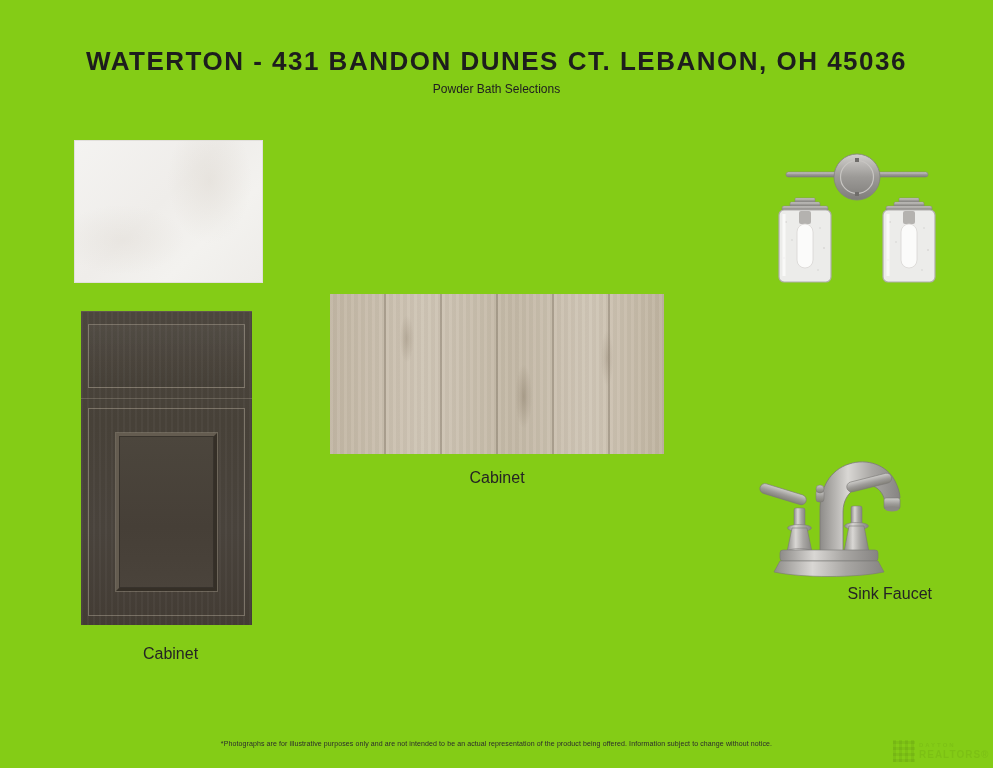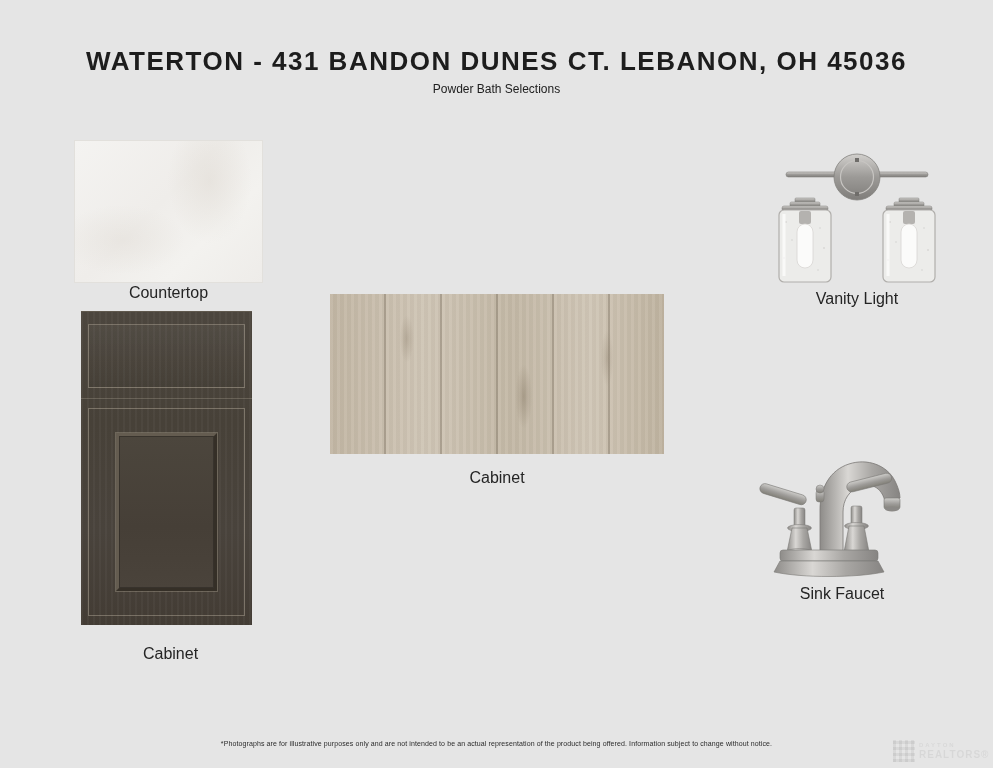--- a/index.html
+++ b/index.html
@@ -1,17 +1,17 @@
 <!DOCTYPE html>
 <html style="--text-primary: #1d1d1d; --label-text: #242424; --countertop-swatch: #f2f0ed; --cabinet-swatch: #4a443b; --flooring-swatch: #c8bdac; --metal-fixture: #a8a6a3;"><head>
 <meta charset="utf-8">
 <style>
   html,body{margin:0;padding:0;background:#fff;}
   .page{
-    position:relative;width:993px;height:768px;background:#e5e5e5;overflow:hidden;
+    position:relative;width:993px;height:768px;background:#84cc16;overflow:hidden;
     font-family:"Liberation Sans", sans-serif;color:var(--text-primary,#1d1d1d);
   }
   .page-title{
     position:absolute;top:46px;left:0;width:100%;text-align:center;
     font-size:26px;font-weight:700;letter-spacing:1.5px;color:var(--text-primary,#1d1d1d);
     margin:0;
   }
   .page-subtitle{
     position:absolute;top:82px;left:0;width:100%;text-align:center;
     font-size:12px;font-weight:400;color:#202020;margin:0;
@@ -99,21 +99,20 @@
 </style>
 </head>
 <body>
 
 <div class="page">
 
   <h1 class="page-title">WATERTON - 431 BANDON DUNES CT. LEBANON, OH 45036</h1>
   <h2 class="page-subtitle">Powder Bath Selections</h2>
 
   <div class="countertop-img"></div>
-  <div class="caption" style="left:74px;top:284px;width:189px;">Countertop</div>
 
   <div class="cabinet-img">
     <div class="cab-drawer"></div>
     <div class="cab-rail"></div>
     <div class="cab-door">
       <div class="cab-panel"></div>
     </div>
   </div>
   <div class="caption" style="left:85px;top:633px;width:171px;margin-top:12px;">Cabinet</div>
 
@@ -177,21 +176,20 @@
           <circle cx="156" cy="80" r="0.7"></circle>
             <circle cx="160" cy="102" r="0.8"></circle>
             <circle cx="154" cy="122" r="0.7"></circle>
         </g>
 
         <path d="M16,66 L16,128" stroke="#ffffff" stroke-width="3" opacity="0.7"></path>
         <path d="M120,66 L120,128" stroke="#ffffff" stroke-width="3" opacity="0.7"></path>
       </g>
     </svg>
   </div>
-  <div class="caption" style="left:768px;top:290px;width:178px;">Vanity Light</div>
 
   <div class="fixture sink-faucet-img">
     <svg width="180" height="133" viewBox="0 0 180 133">
       <defs>
         <linearGradient id="metF" x1="0" y1="0" x2="1" y2="0">
           <stop offset="0" stop-color="#8e8c89"></stop>
             <stop offset="0.35" stop-color="#d9d7d4"></stop>
             <stop offset="0.65" stop-color="#a9a7a4"></stop>
             <stop offset="1" stop-color="#868482"></stop>
         </linearGradient>
@@ -223,21 +221,21 @@
         <rect x="96" y="34" width="46" height="10" rx="5" transform="rotate(-14 100 44)" fill="url(#metFv)" stroke="#7b7976" stroke-width="0.6"></rect>
         <rect x="99" y="58" width="11" height="20" rx="2" fill="url(#metF)" stroke="#7b7976" stroke-width="0.5"></rect>
         <ellipse cx="104.5" cy="78" rx="12" ry="3.5" fill="url(#metF)" stroke="#7b7976" stroke-width="0.5"></ellipse>
         <path d="M92,104 L117,104 L112,78 L97,78 Z" fill="url(#metF)" stroke="#7b7976" stroke-width="0.6"></path>
       </g>
 
       <rect x="28" y="102" width="98" height="11" rx="3" fill="url(#metF)" stroke="#7b7976" stroke-width="0.6"></rect>
       <path d="M22,124 C50,130 104,130 132,124 L126,113 L28,113 Z" fill="url(#metF)" stroke="#7b7976" stroke-width="0.6"></path>
     </svg>
   </div>
-  <div class="caption" style="left:752px;top:585px;width:180px;">Sink Faucet</div>
+  <div class="caption" style="left:752px;top:585px;width:180px;text-align:right;">Sink Faucet</div>
 
   <div class="disclaimer">*Photographs are for illustrative purposes only and are not intended to be an actual representation of the product being offered. Information subject to change without notice.</div>
 
   <div class="watermark">
     <div class="wm-grid"></div>
     <div class="wm-text">
       <span class="wm-line1">DAYTON</span>
       <span class="wm-line2">REALTORS®</span>
     </div>
   </div>

